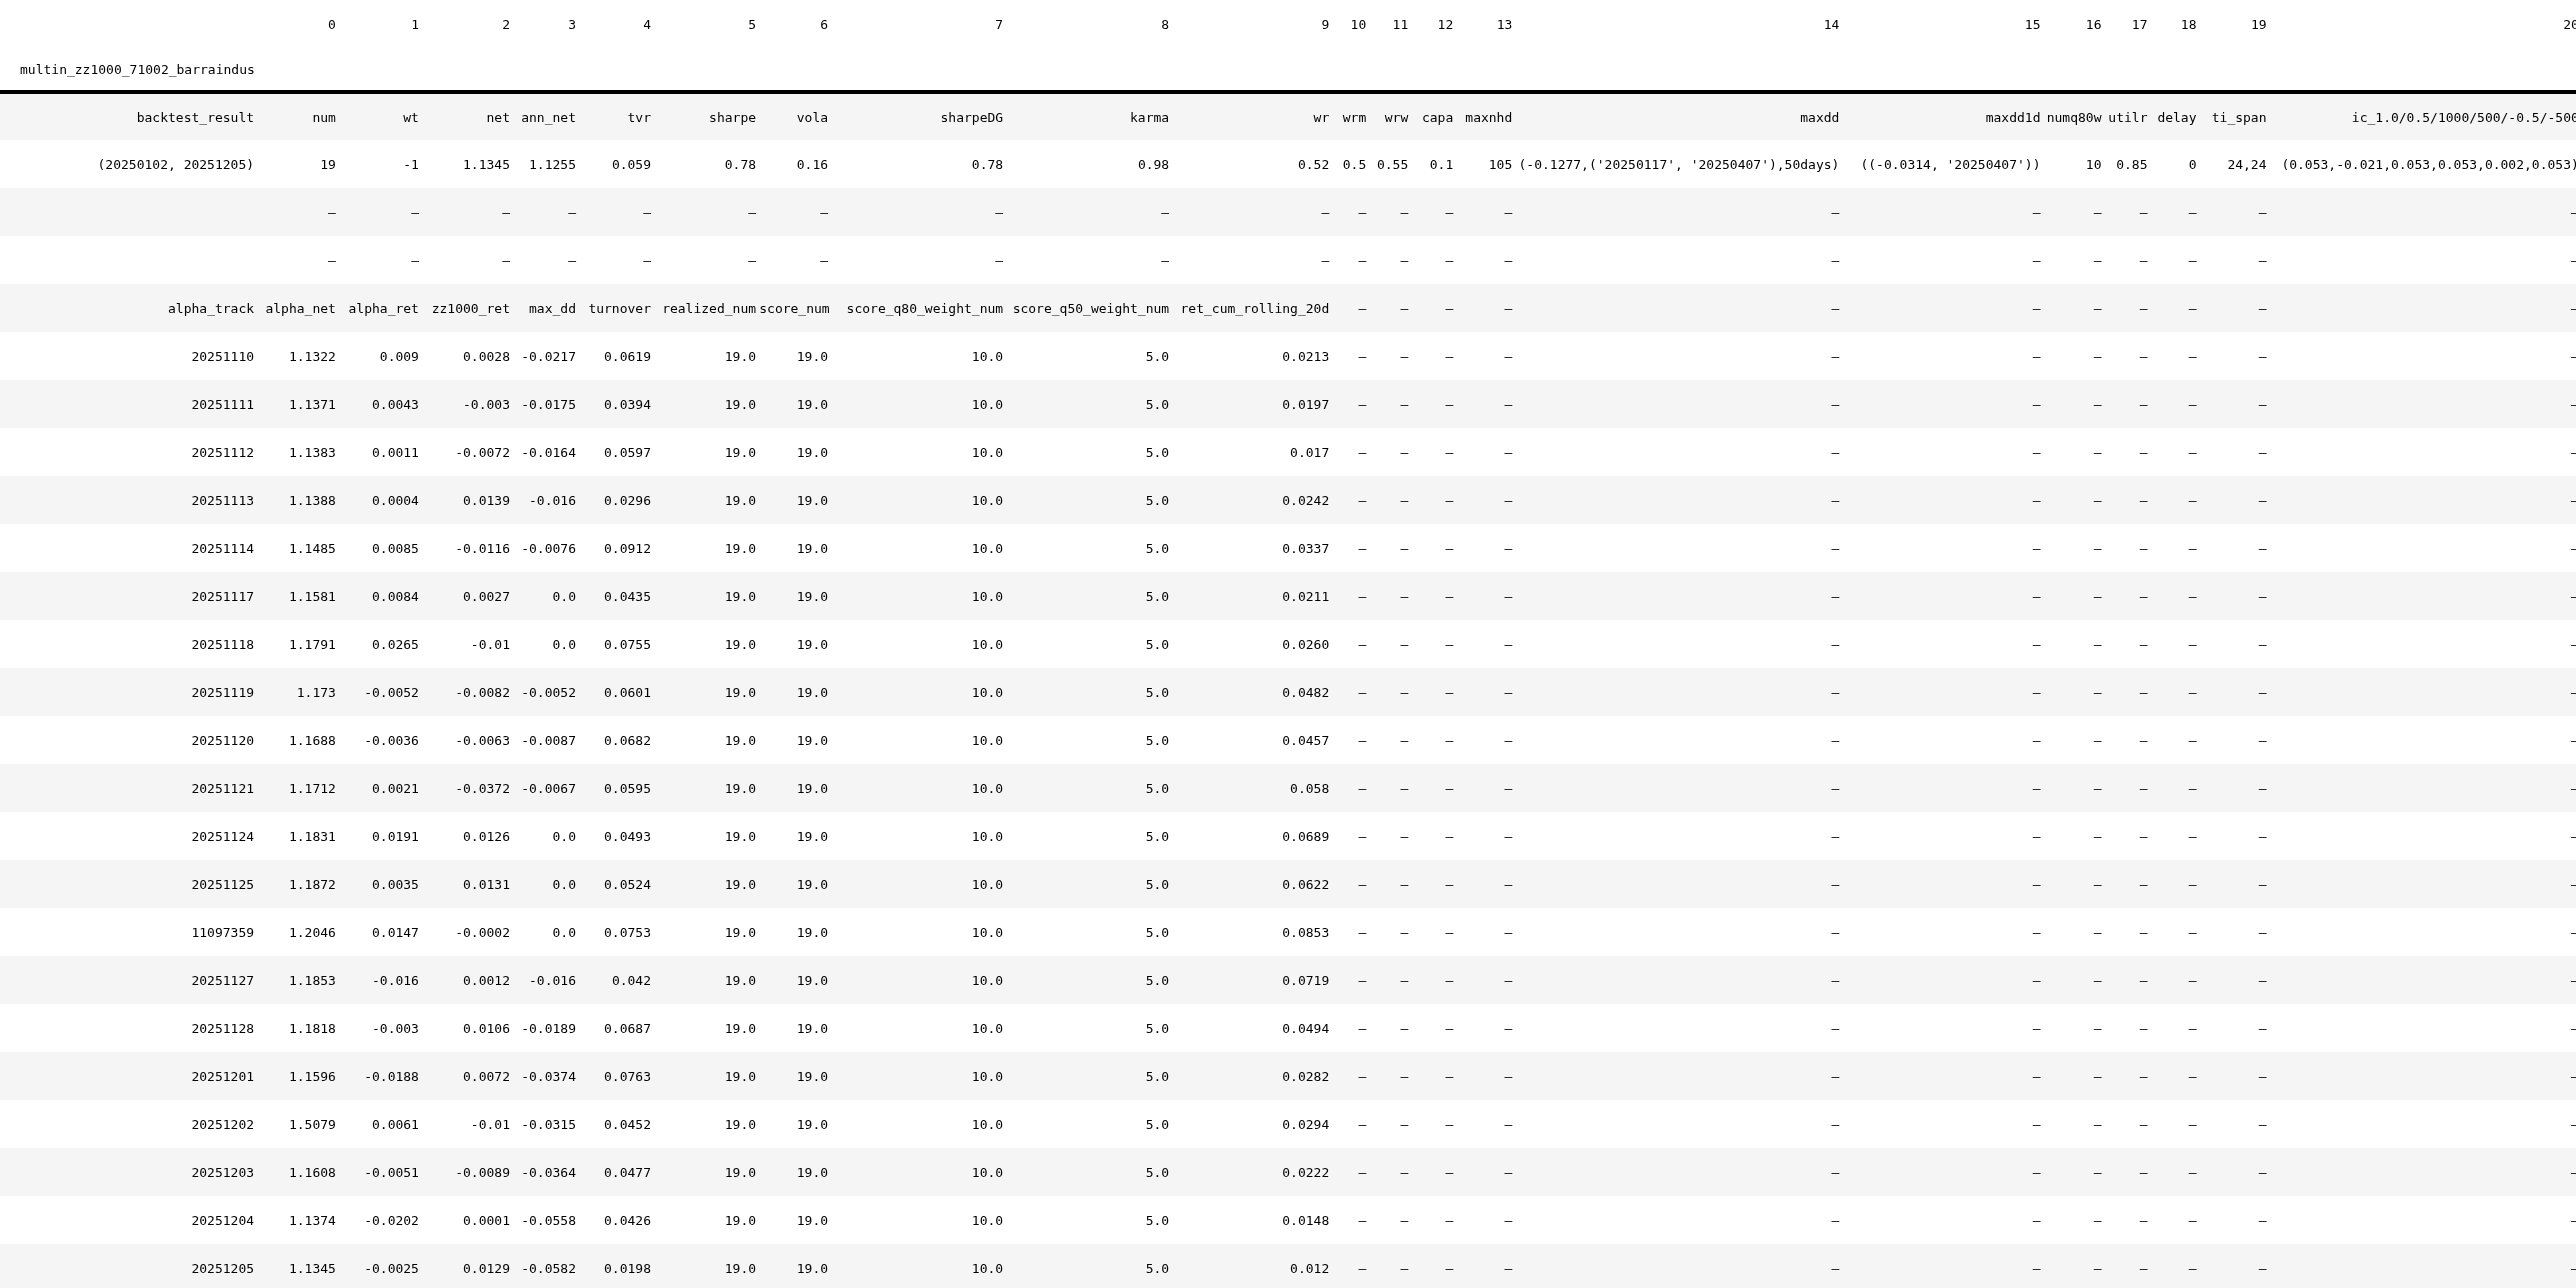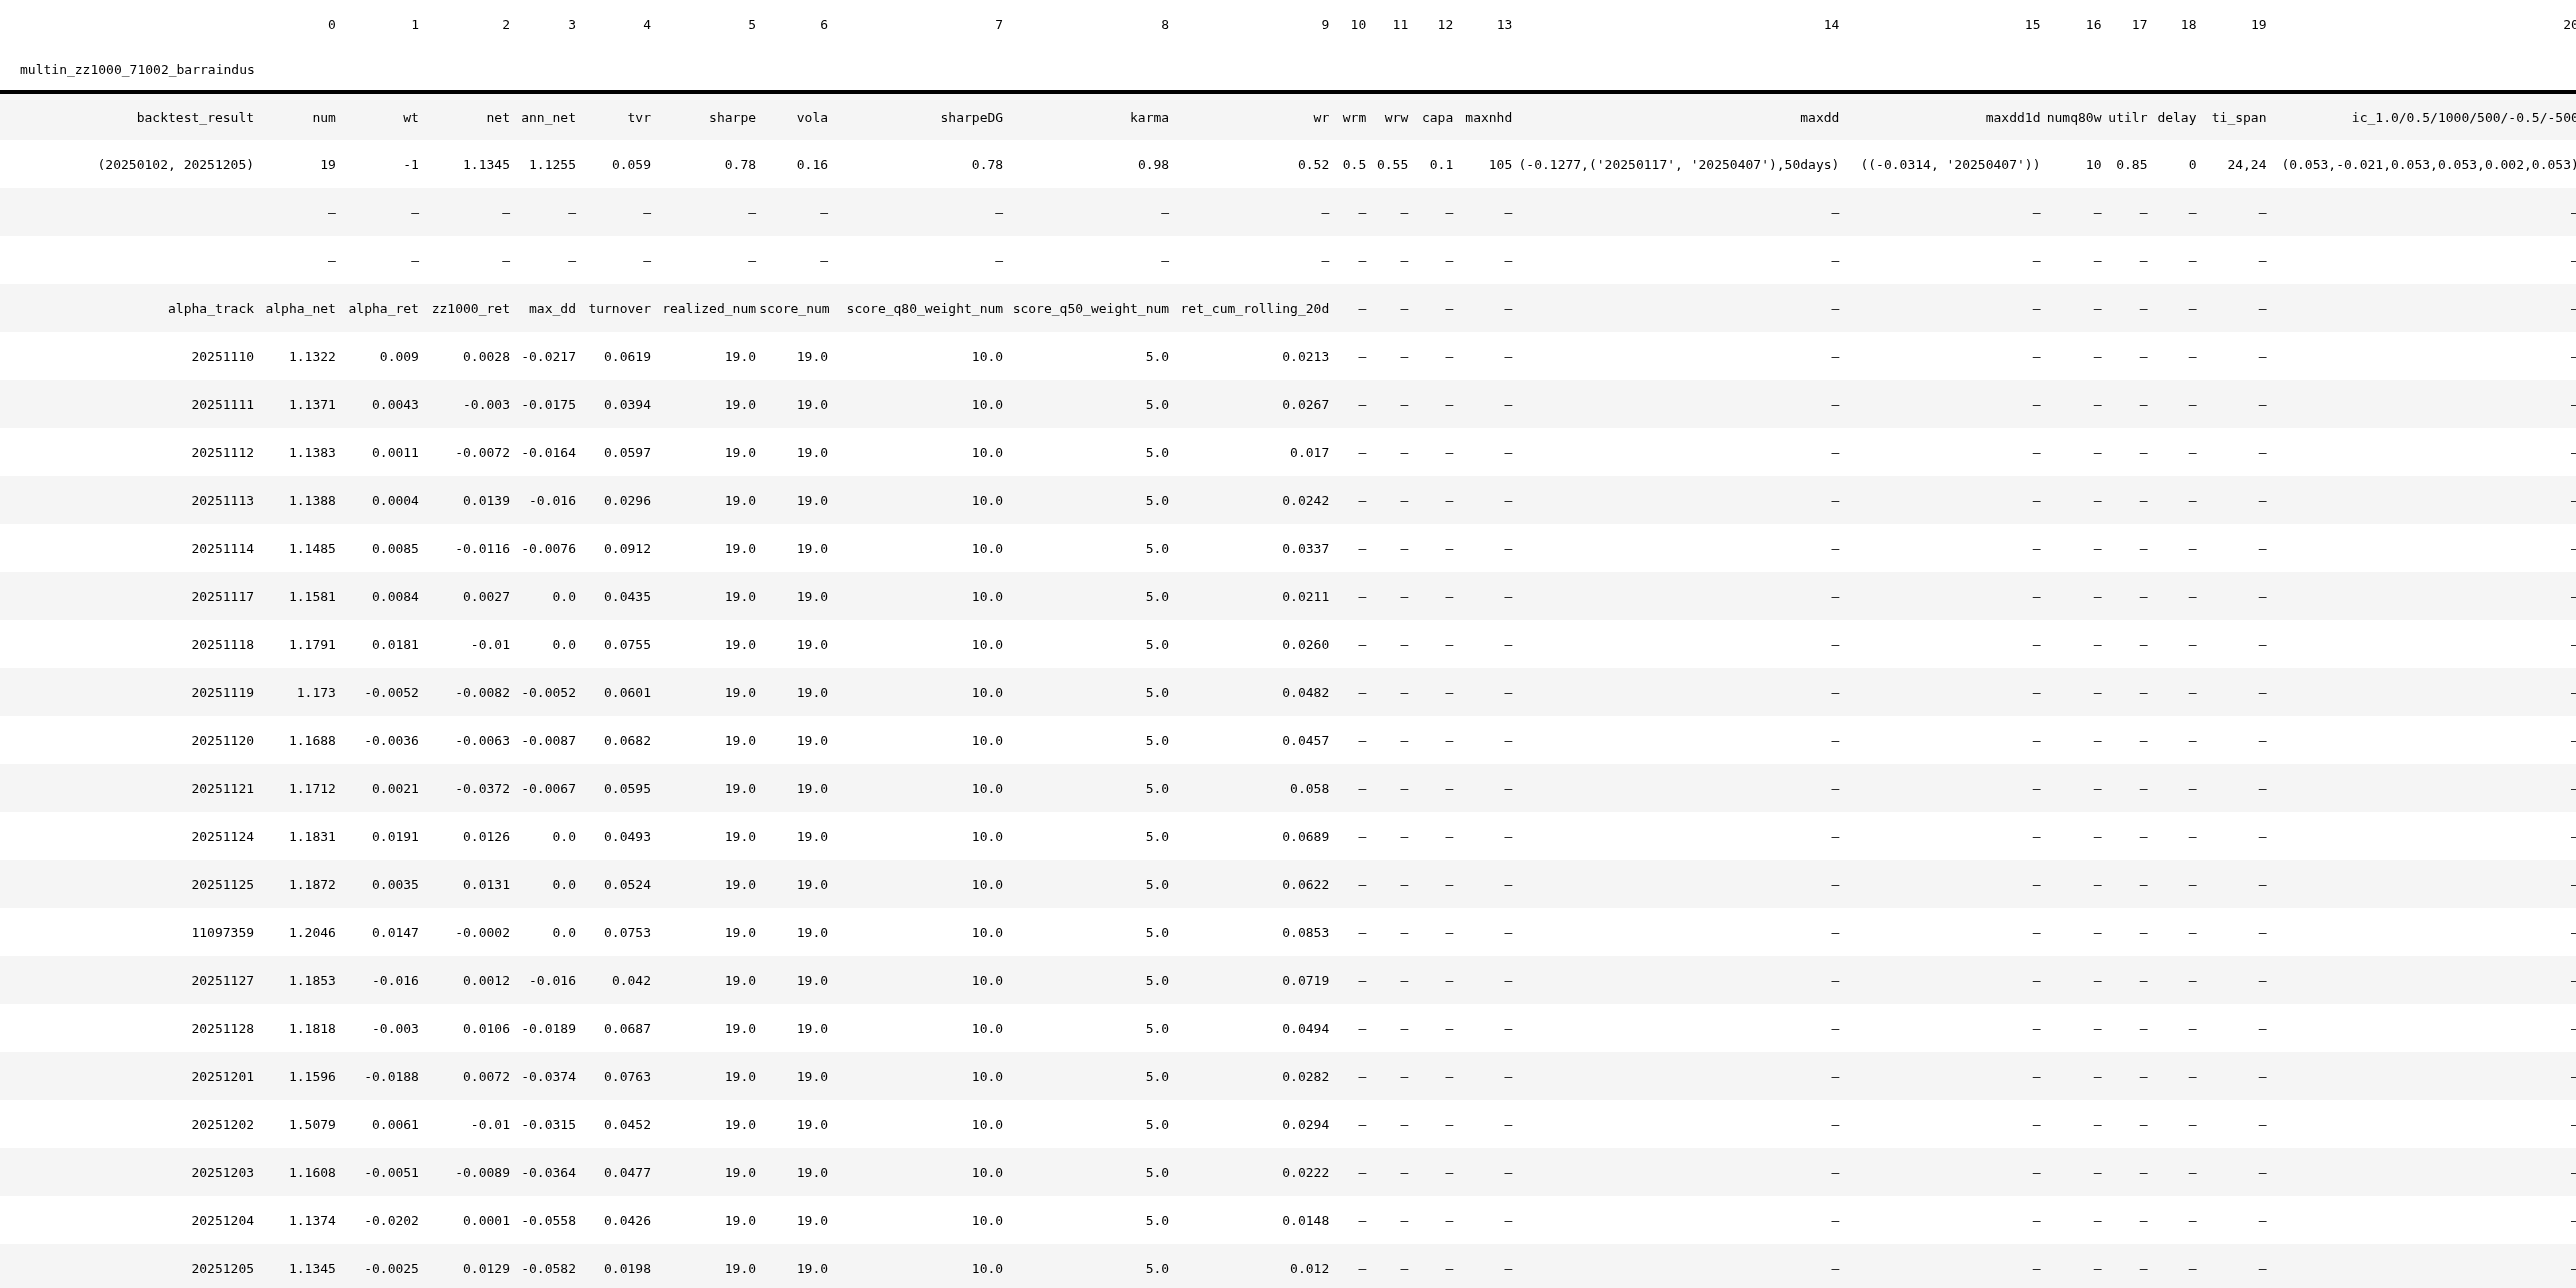--- a/index.html
+++ b/index.html
@@ -269,21 +269,21 @@
         <th class="idx">20251111</th>
         <td>1.1371</td>
         <td>0.0043</td>
         <td>-0.003</td>
         <td>-0.0175</td>
         <td>0.0394</td>
         <td>19.0</td>
         <td>19.0</td>
         <td>10.0</td>
         <td>5.0</td>
-        <td>0.0267</td>
+        <td>0.0197</td>
         <td>—</td>
         <td>—</td>
         <td>—</td>
         <td>—</td>
         <td>—</td>
         <td>—</td>
         <td>—</td>
         <td>—</td>
         <td>—</td>
         <td>—</td>
@@ -381,21 +381,21 @@
         <td>—</td>
         <td>—</td>
         <td>—</td>
         <td>—</td>
         <td>—</td>
         <td>—</td>
       </tr>
       <tr>
         <th class="idx">20251118</th>
         <td>1.1791</td>
-        <td>0.0181</td>
+        <td>0.0265</td>
         <td>-0.01</td>
         <td>0.0</td>
         <td>0.0755</td>
         <td>19.0</td>
         <td>19.0</td>
         <td>10.0</td>
         <td>5.0</td>
         <td>0.0260</td>
         <td>—</td>
         <td>—</td>

